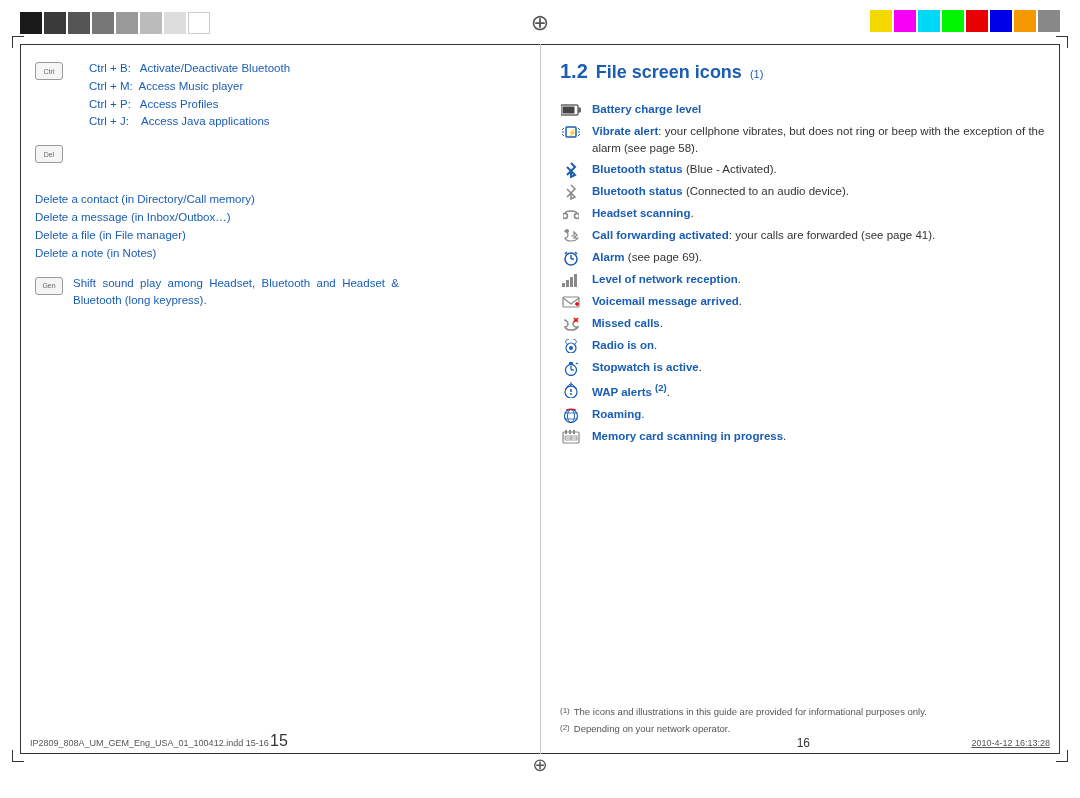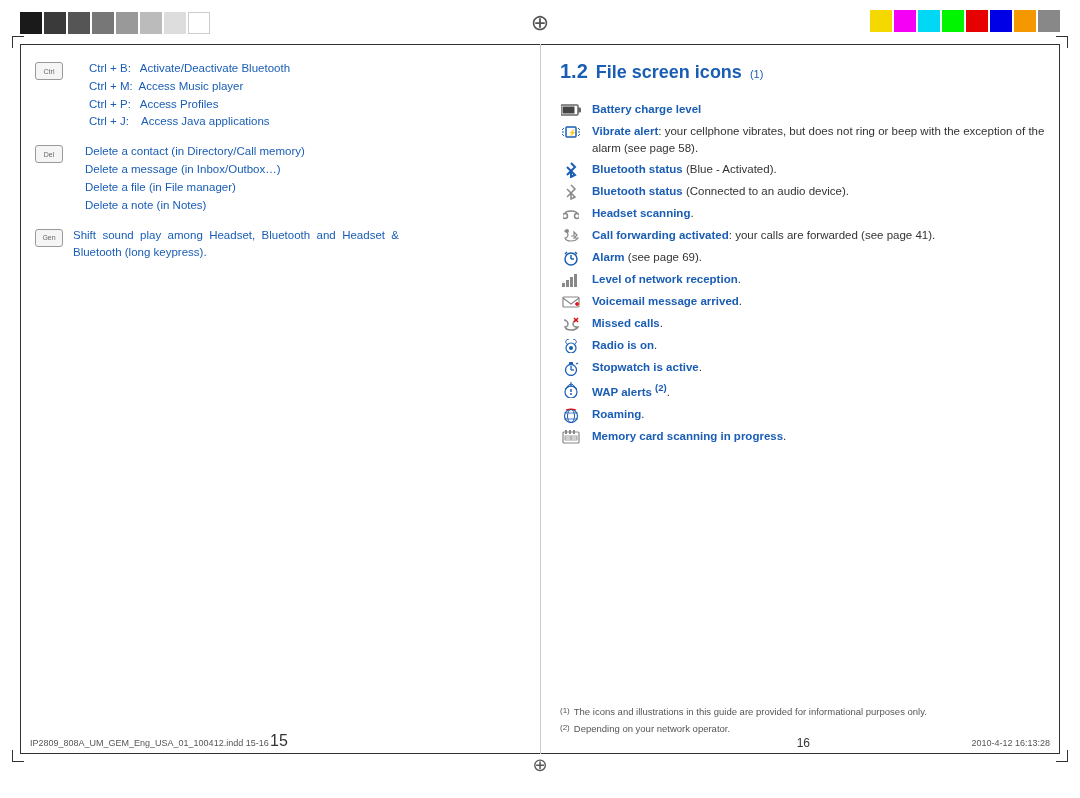--- a/index.html
+++ b/index.html
@@ -164,22 +164,23 @@
 
     .key-line {
       line-height: 1.55;
       font-size: 11.5px;
       color: #1a5db5;
     }
 
     
     .del-section {
       display: flex;
-      gap: 22px;
+      gap: 28px;
       align-items: flex-start;
+      flex-direction: column;
     }
 
     .del-icon {
       width: 28px;
       height: 18px;
       border: 1px solid #999;
       border-radius: 3px;
       display: flex;
       align-items: center;
       justify-content: center;
@@ -314,20 +315,21 @@
       font-size: 9px;
       color: #555;
     }
 
     .footer-right {
       position: absolute;
       bottom: 50px;
       right: 30px;
       font-size: 9px;
       color: #555;
+      text-decoration: underline;
     }
 
     
     .footnotes {
       margin-top: auto;
       padding-top: 10px;
       font-size: 9.5px;
       color: #555;
       line-height: 1.4;
     }

